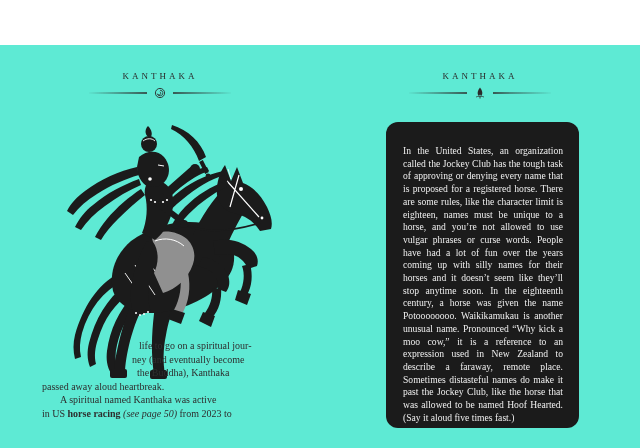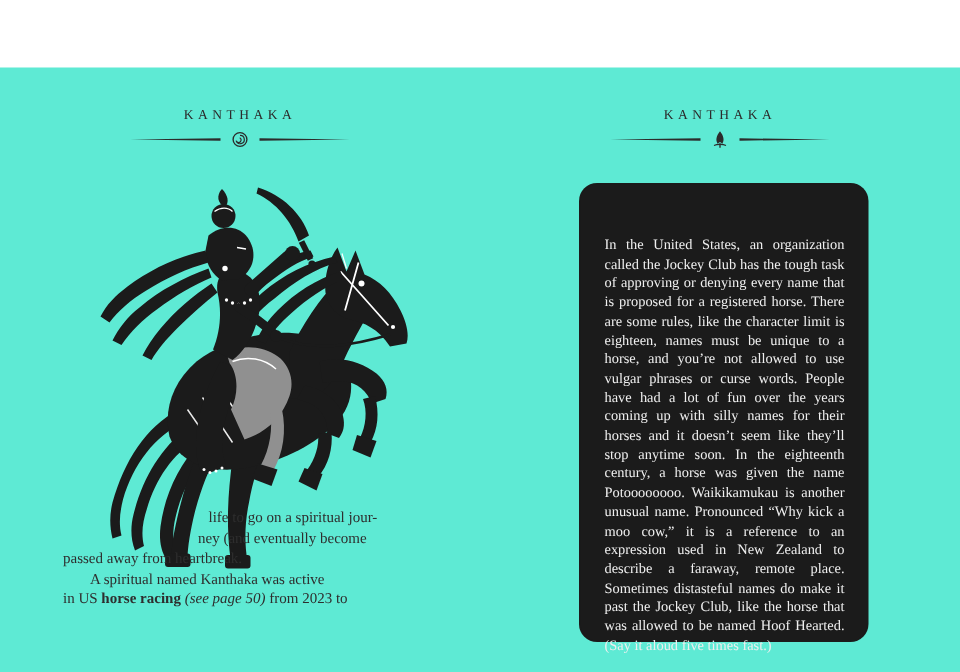--- a/index.html
+++ b/index.html
@@ -18,21 +18,21 @@
 
   .body-text{position:absolute;left:42px;top:294px;width:264px;
     font-size:10px;line-height:13.6px;color:#2e2e2e;}
   .body-text .ln{white-space:nowrap;}
   .ml1{margin-left:97px;} .ml2{margin-left:90px;} .ml3{margin-left:95px;}
   .ml4{margin-left:0;} .ml5{margin-left:18px;} .ml6{margin-left:0;}
   .bold{font-weight:bold;} .ital{font-style:italic;}
 
   .black-box{position:absolute;left:67px;top:78px;width:191px;height:304px;
     background:#1b1b1b;border-radius:11px;box-sizing:border-box;
-    padding:35px 15px 0 16px;
+    padding:22px 15px 0 16px;
     box-shadow:0 0 0 1px #1b1b1b;}
   .black-box p{margin:0;color:#efefef;font-size:9.6px;line-height:12.7px;
     text-align:justify;font-family:"Liberation Serif", serif;}
 
   .folio{position:absolute;top:408px;left:0;width:100%;display:flex;
     justify-content:center;align-items:center;gap:13px;}
   .folio .num{font-size:9.5px;color:#333;font-family:"Liberation Serif", serif;}
   .folio .orn{font-size:7px;color:#333;font-family:"DejaVu Sans", sans-serif;}
 </style>
 </head>
@@ -134,21 +134,22 @@
           <path d="M117,2 C133,7 146,19 151,34 L144,38 C139,24 129,12 116,6 Z" fill="#1b1b1b"></path>
           <path d="M146,38 L152,50" stroke="#1b1b1b" stroke-width="4"></path>
           <circle cx="153" cy="53" r="2.4" fill="#1b1b1b"></circle>
         </g>
       </g>
     </svg>
 
     <div class="body-text">
       <div class="ln ml1">life to go on a spiritual jour-</div>
       <div class="ln ml2">ney (and eventually become</div>
-      <div class="ln ml4">passed away from heartbreak.</div>
+      <div class="ln ml3">the Buddha), Kanthaka</div>
+      <div class="ln ml4">passed away aloud heartbreak.</div>
       <div class="ln ml5">A spiritual named Kanthaka was active</div>
       <div class="ln ml6"><span>in US </span><span class="bold">horse racing</span><span class="ital"> (see page 50) </span><span>from 2023 to</span></div>
     </div>
 
     <div class="folio">
       <span class="orn">✳</span>
       <span class="num">44</span>
       <span class="orn">✳</span>
     </div>
   </div>

